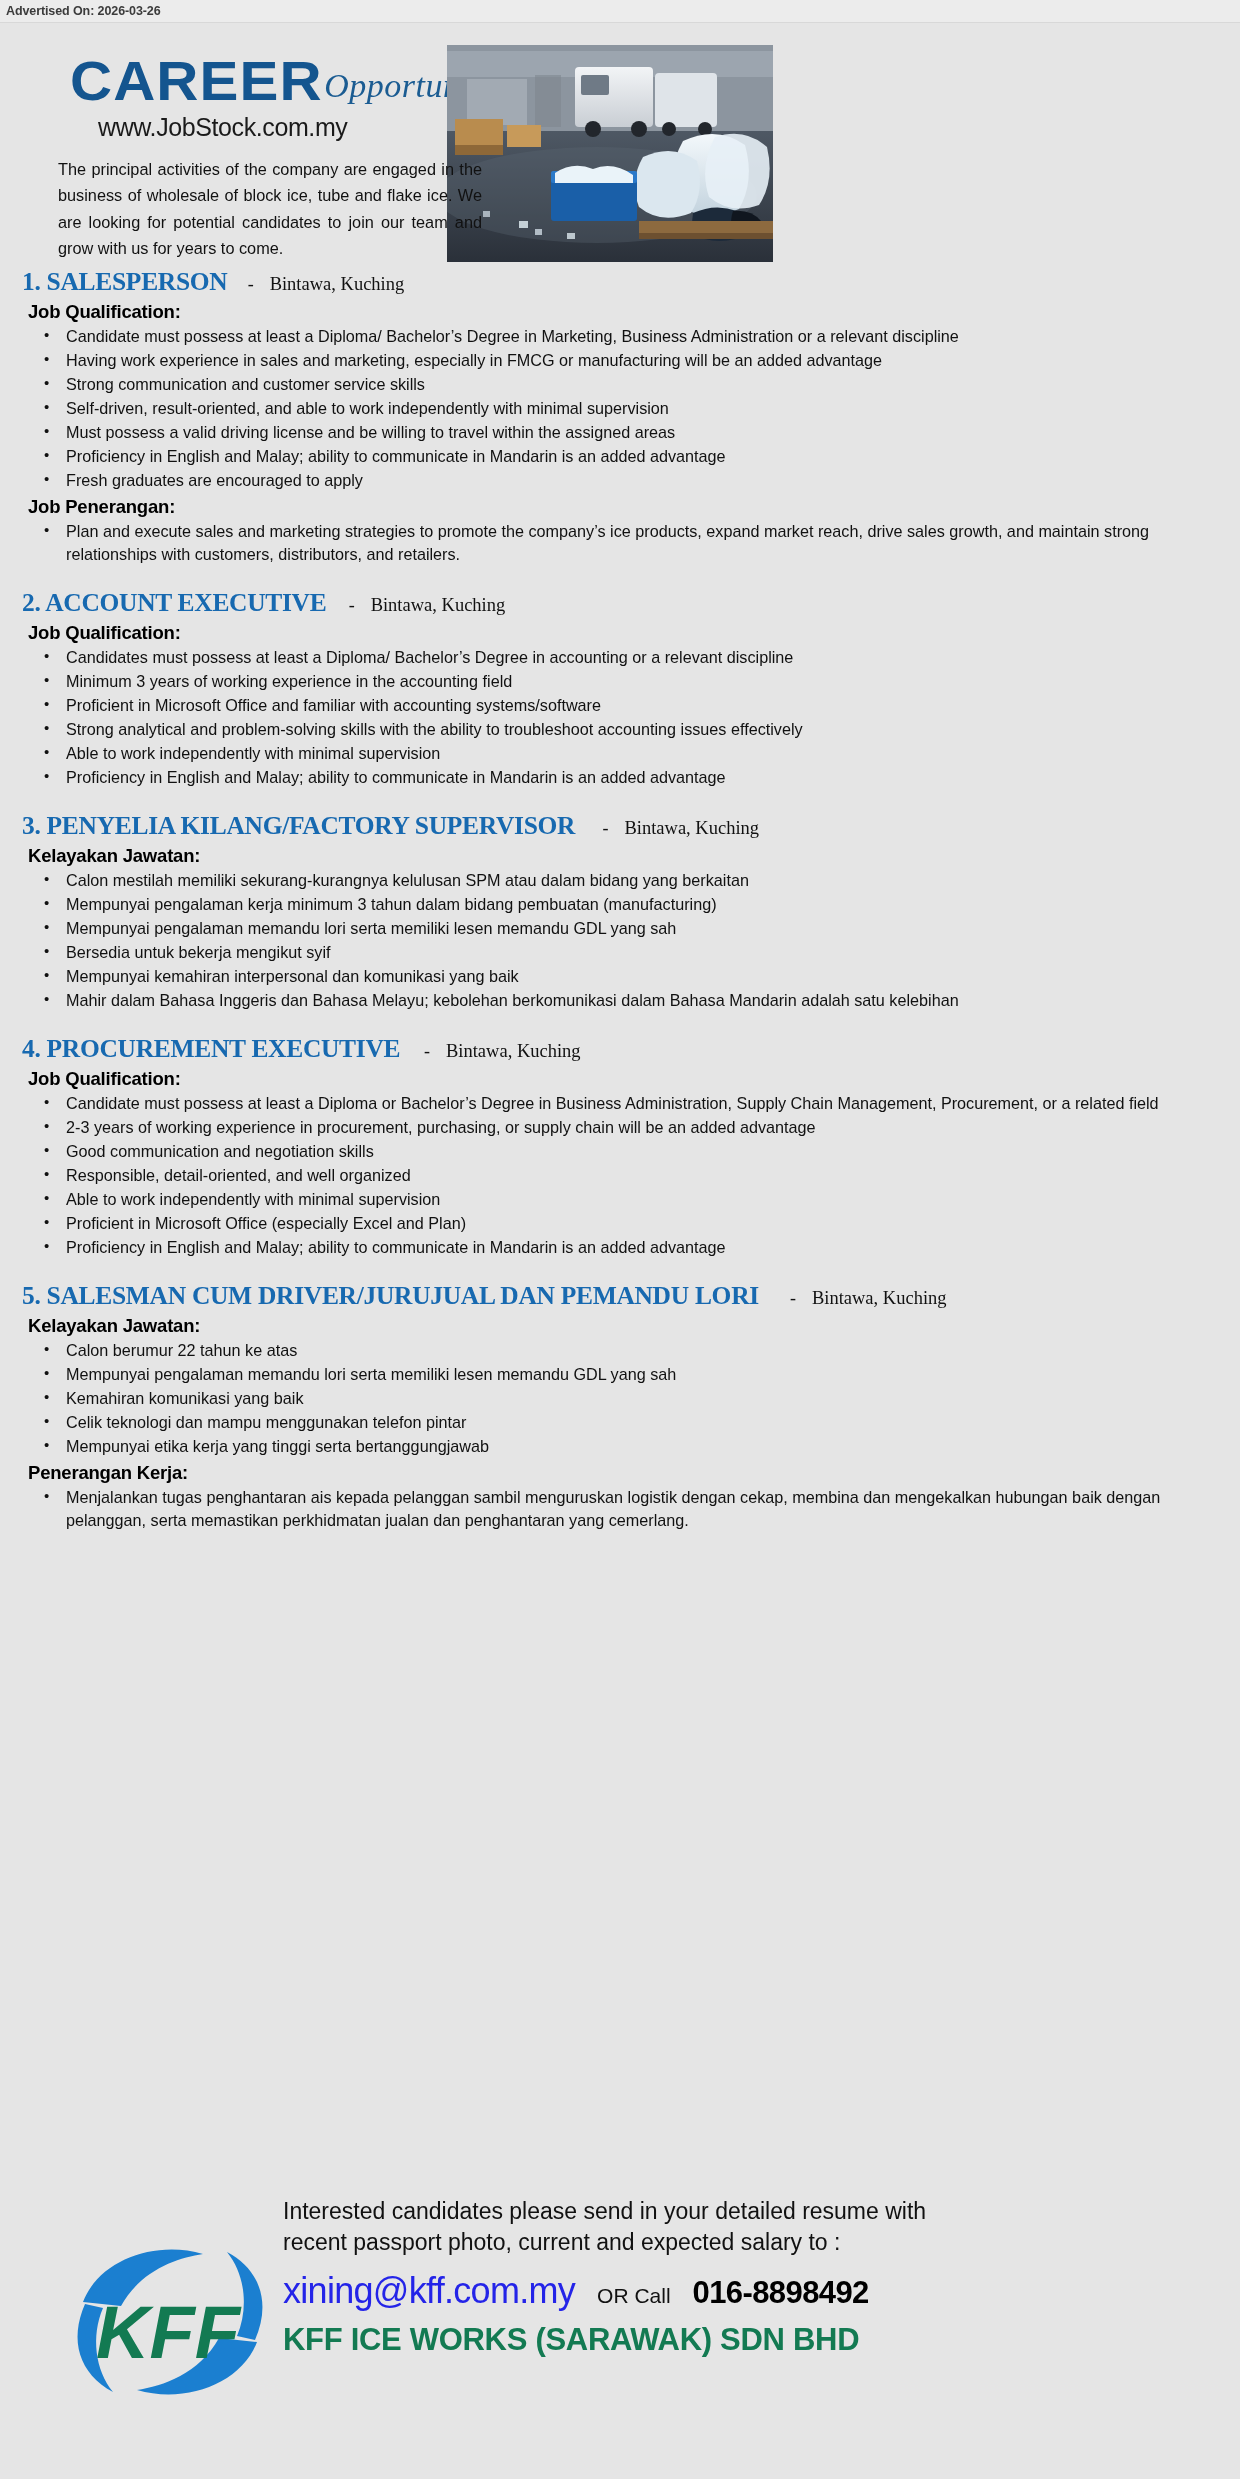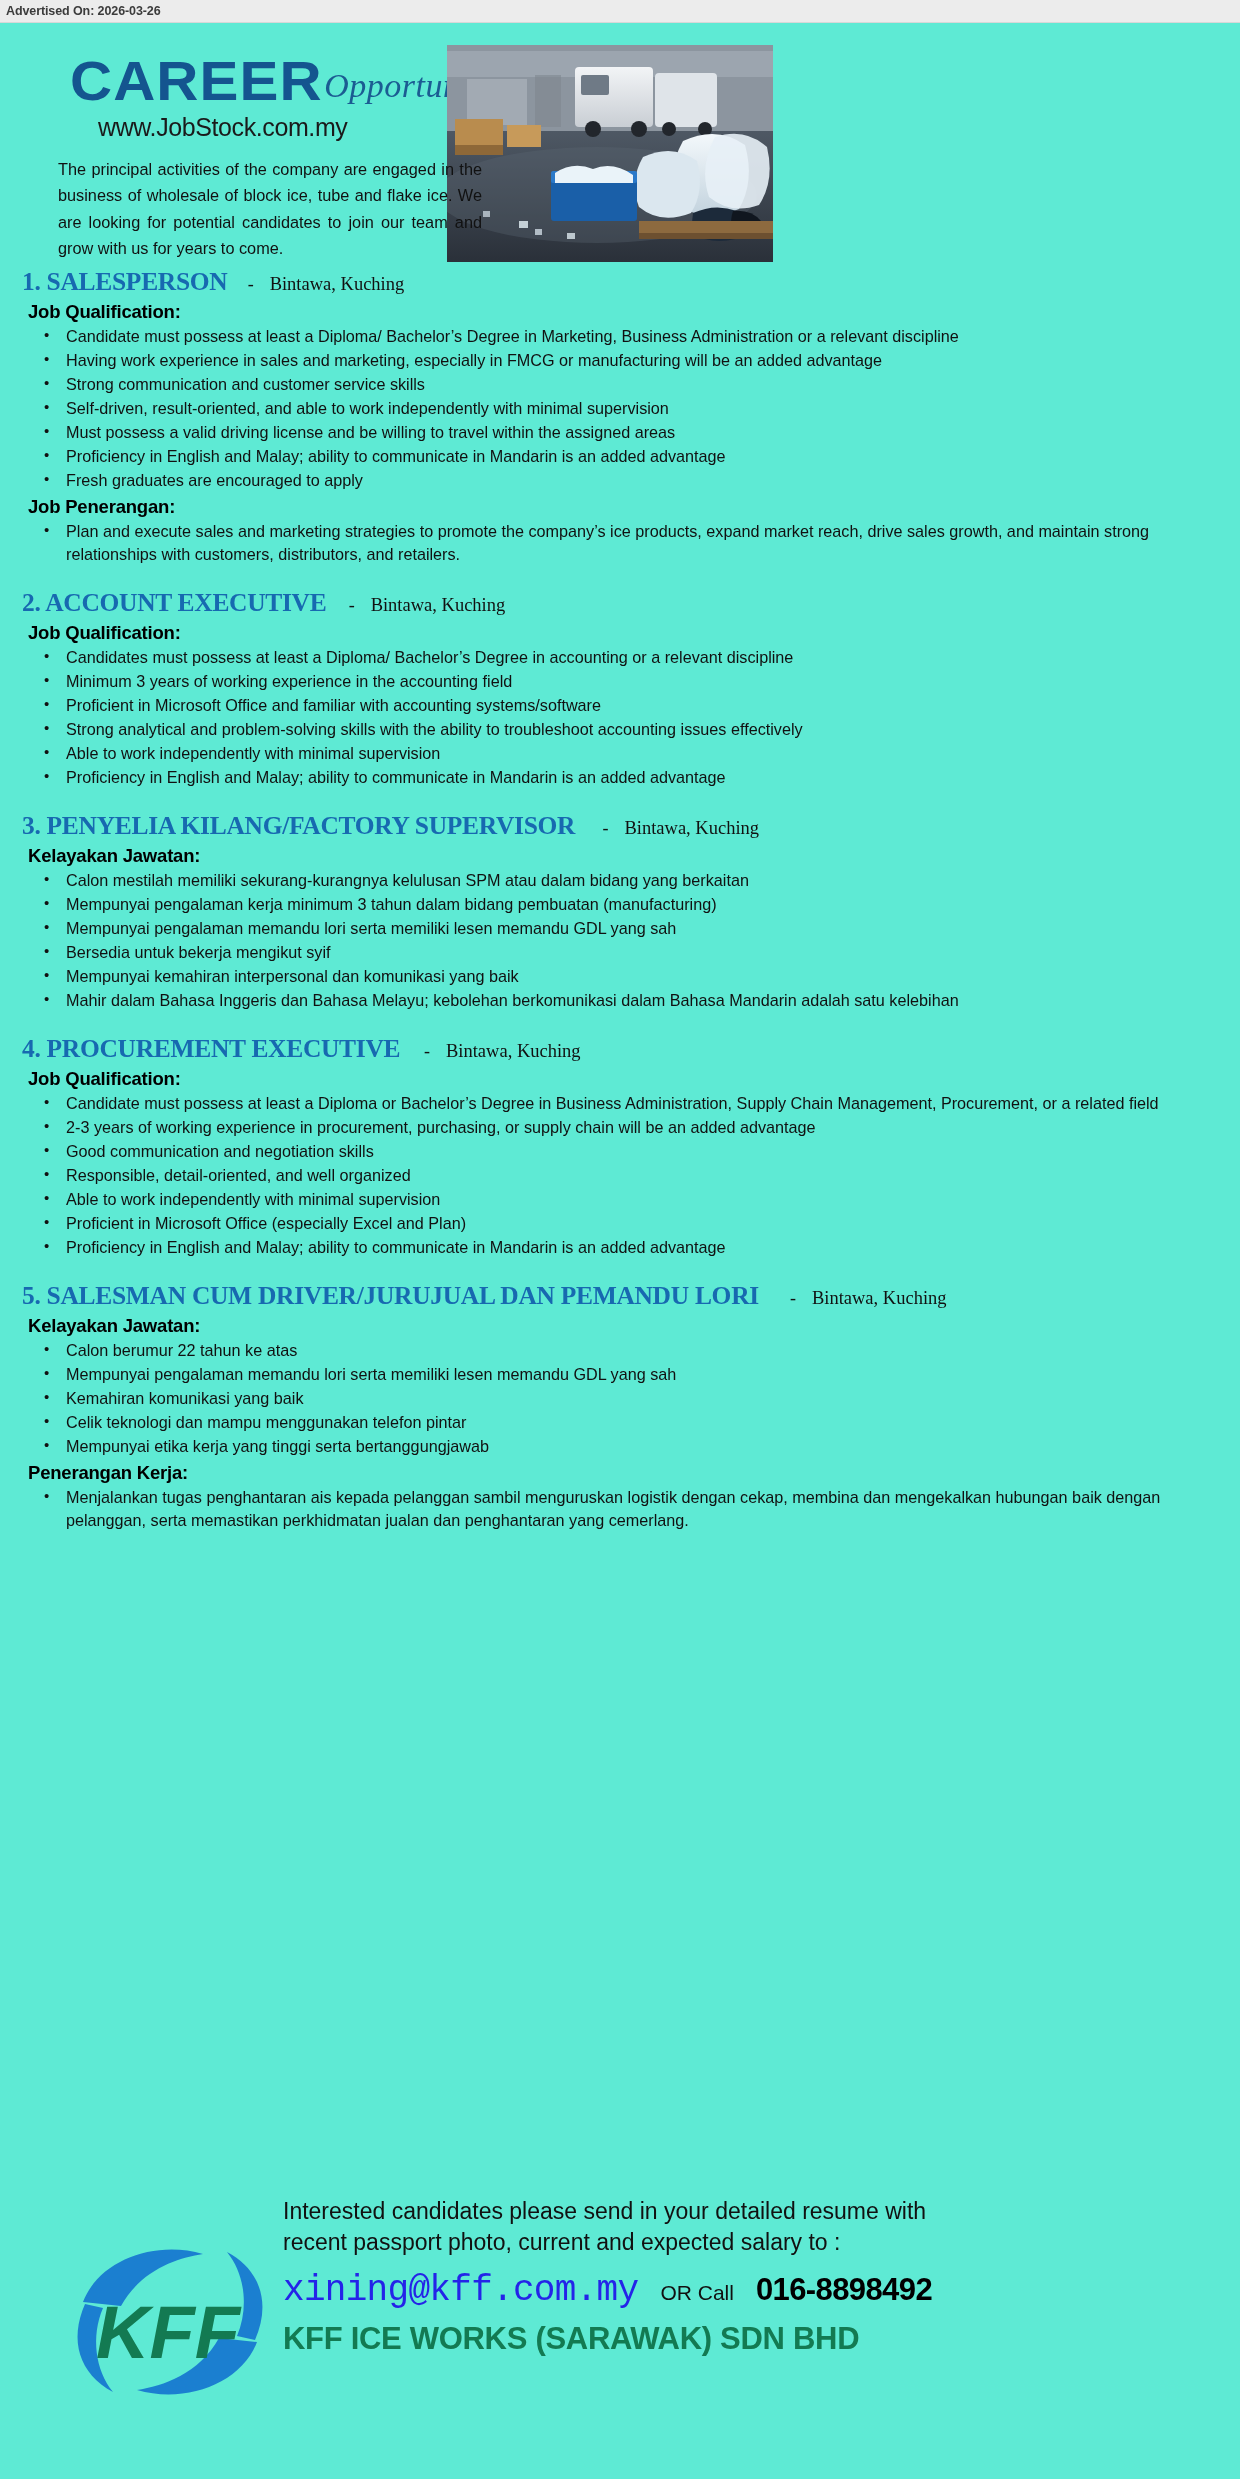--- a/index.html
+++ b/index.html
@@ -12,21 +12,21 @@
     height: 2479px;
     position: relative;
     font-family: "Liberation Sans", sans-serif;
     color: #000000;
     overflow: hidden;
   }
   .page {
     width: 1240px;
     height: 2479px;
     position: relative;
-    background: #5eead4;
+    background: #e5e5e5;
   }
   
   .adbar {
     height: 22px;
     background: #ececec;
     border-bottom: 1px solid #d8d8d8;
     display: flex;
     align-items: center;
     padding-left: 6px;
     font-size: 12.5px;
@@ -195,21 +195,21 @@
   .email-row {
     display: flex;
     align-items: baseline;
     gap: 22px;
     margin-top: 13px;
   }
   .email {
     color: #2424e8;
     font-size: 36px;
     letter-spacing: -0.7px;
-    font-family: Liberation Mono, monospace;
+    font-family: Liberation Sans, sans-serif;
   }
   .orcall {
     font-size: 21px;
     color: #111;
   }
   .phone {
     font-size: 31px;
     font-weight: bold;
     color: #000;
     letter-spacing: -0.6px;

